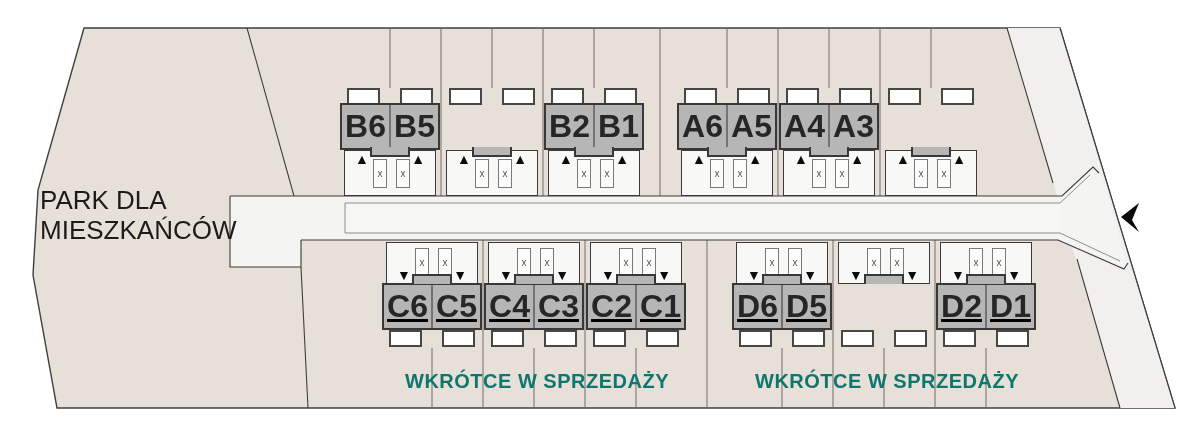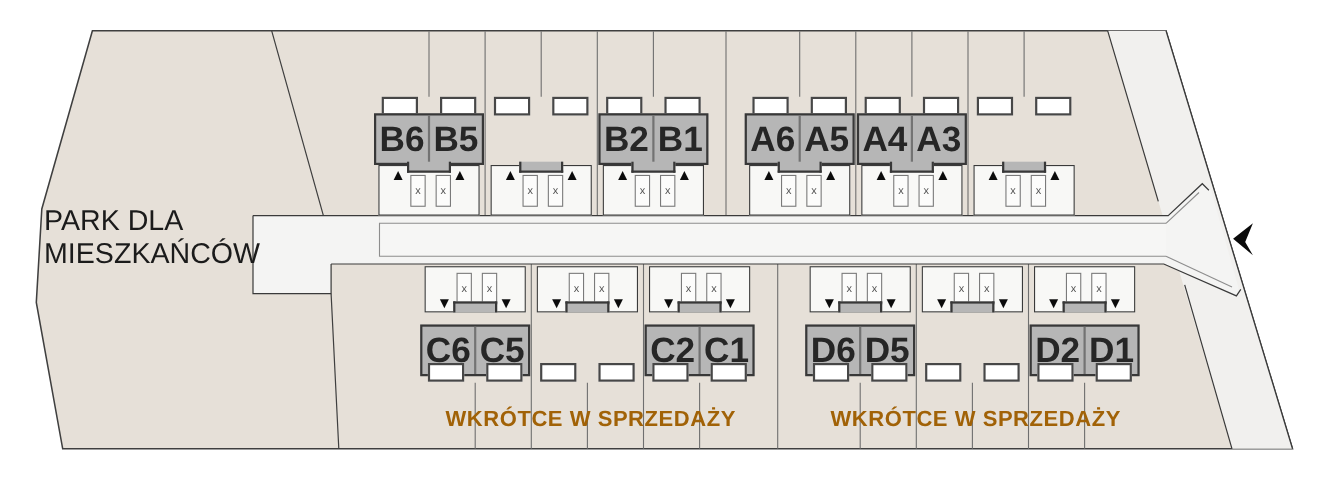--- a/index.html
+++ b/index.html
@@ -30,21 +30,21 @@
   }
   .pb-top .patio { top: 62px; height: 46px; }
   .pb-bottom .patio { top: 2px; height: 42px; }
 
   .bodyrow {
     position: absolute; left: 0; width: 100px; height: 47px;
     background: #b6b6b6; border: 2px solid #383838; box-sizing: border-box;
     display: flex;
   }
   .pb-top .bodyrow { top: 15px; }
-  .pb-bottom .bodyrow { top: 55px; }
+  .pb-bottom .bodyrow { top: 43px; text-decoration: underline; }
   .unit {
     flex: 1; display: flex; align-items: center; justify-content: center;
     font-size: 32px; font-weight: 600; color: #262626; cursor: pointer;
     user-select: none;
   }
   .unit + .unit { border-left: 2px solid #737373; }
 
   .tab {
     position: absolute; left: 30px; width: 40px; height: 10px;
     background: #b6b6b6; border: 2px solid #383838; box-sizing: border-box;
@@ -71,21 +71,21 @@
   .xbox.x1 { left: 28px; }
   .xbox.x2 { left: 51px; }
 
   
   .park-label {
     position: absolute; left: 40px; top: 185px;
     font-size: 26px; line-height: 30px; color: #1b1b1b; white-space: nowrap;
   }
   .notice {
     position: absolute; top: 370px; width: 300px; text-align: center;
-    font-weight: 700; font-size: 20px; letter-spacing: 0.5px; color: #a16207;
+    font-weight: 700; font-size: 20px; letter-spacing: 0.5px; color: #0f766e;
     white-space: nowrap;
   }
   .notice.n-left { left: 387px; }
   .notice.n-right { left: 737px; }
 </style>
 </head>
 <body>
 
 <div class="plan">
 
@@ -243,20 +243,24 @@
     <div class="dormer d2"></div>
   </div>
 
   <div class="pairblock pb-bottom" style="left:484px;top:240px">
     <div class="patio">
       <span class="tri t1">▼</span>
       <span class="tri t2">▼</span>
       <span class="xbox x1">x</span>
       <span class="xbox x2">x</span>
     </div>
+    <div class="bodyrow">
+      <div class="unit">C4</div>
+      <div class="unit">C3</div>
+    </div>
     <div class="tab"></div>
     <div class="dormer d1"></div>
     <div class="dormer d2"></div>
   </div>
 
   <div class="pairblock pb-bottom" style="left:586px;top:240px">
     <div class="patio">
       <span class="tri t1">▼</span>
       <span class="tri t2">▼</span>
       <span class="xbox x1">x</span>

